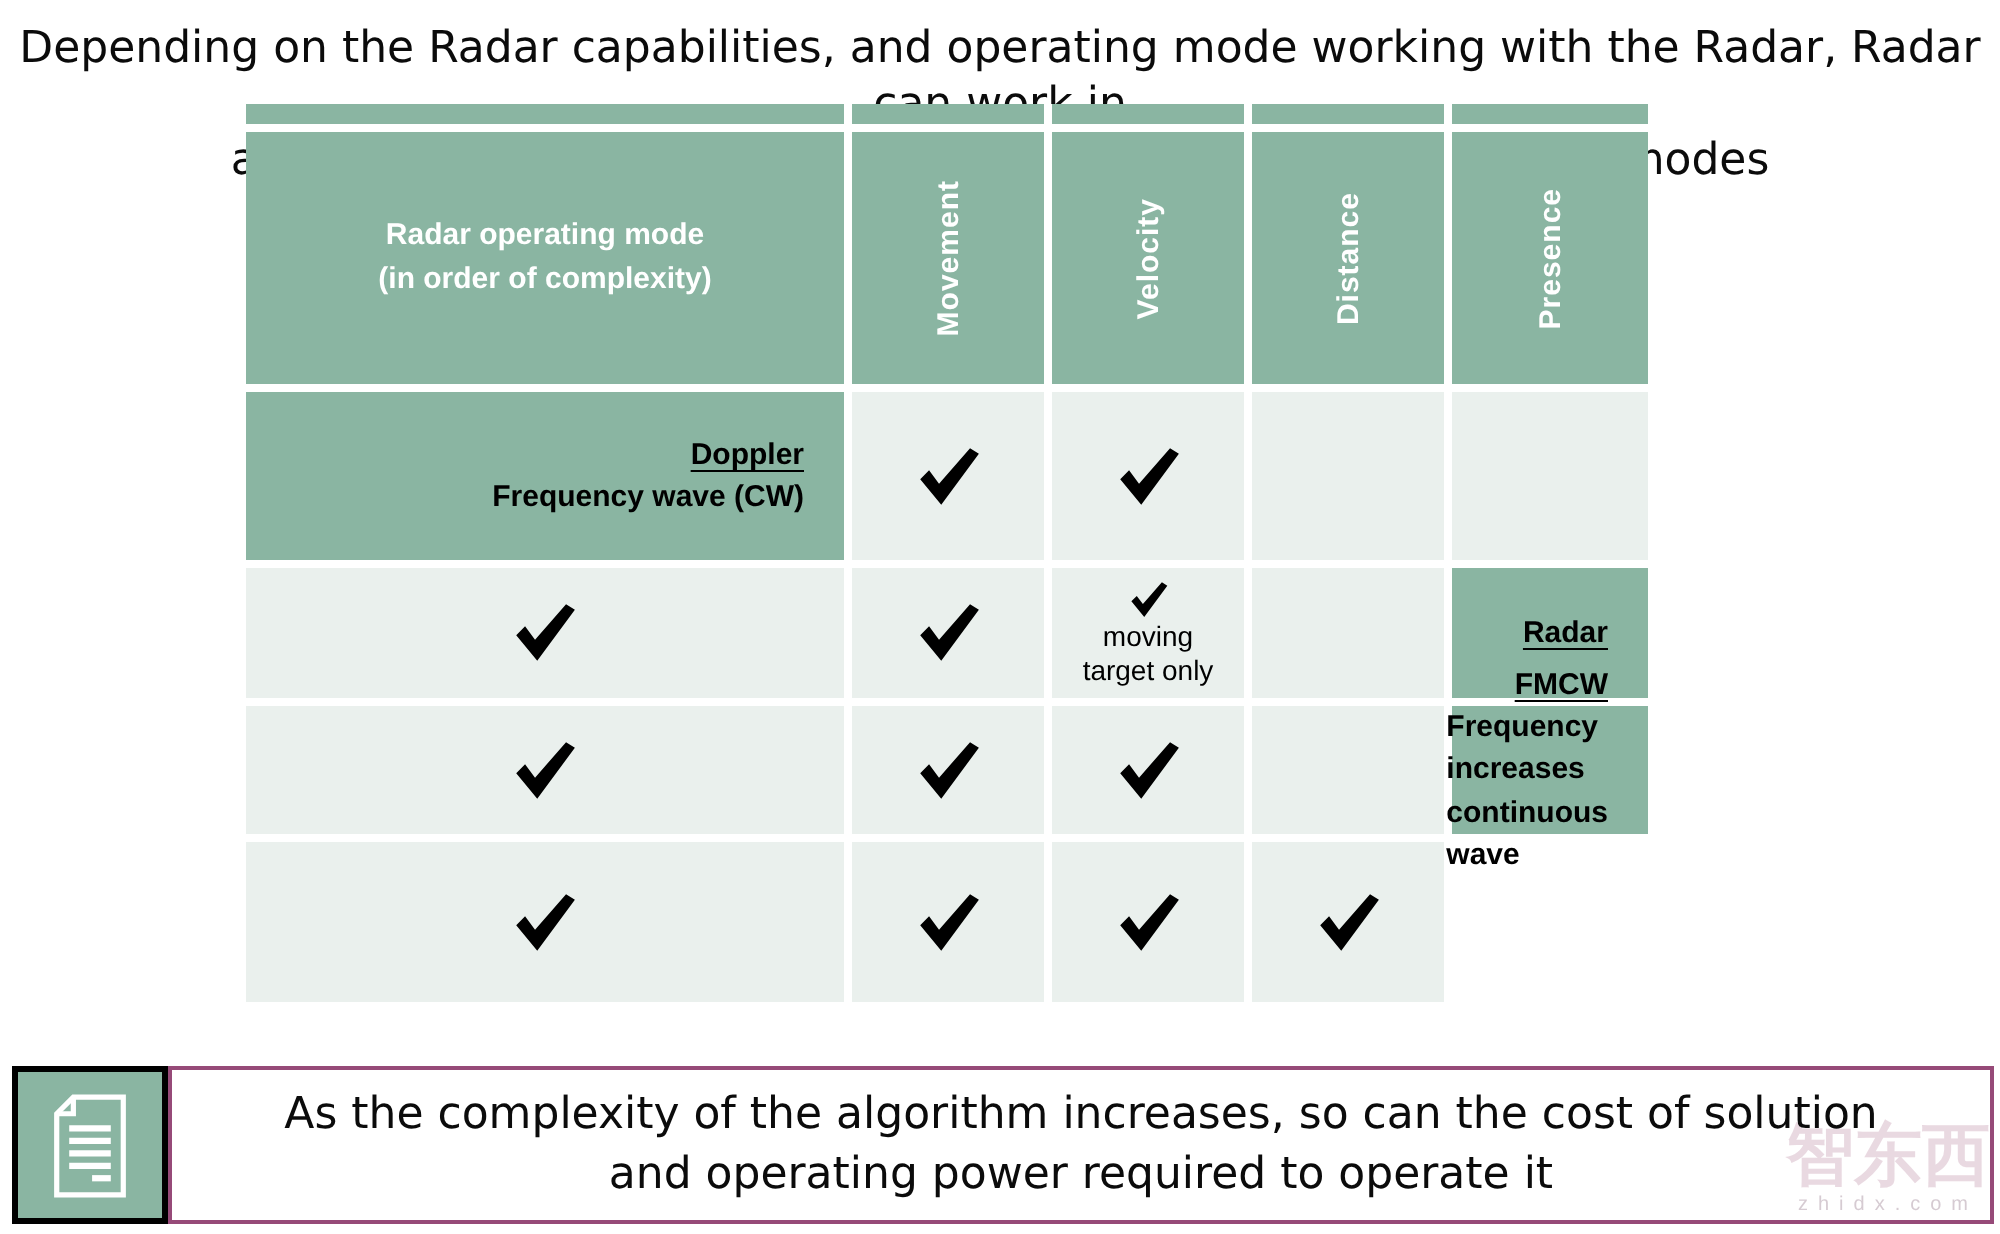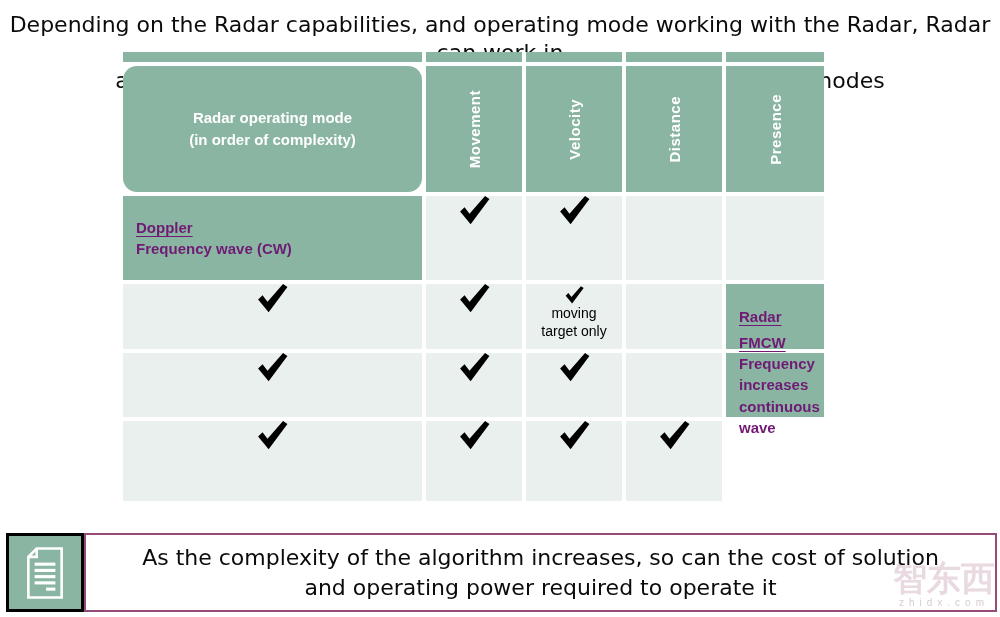--- a/index.html
+++ b/index.html
@@ -32,53 +32,53 @@
     width:701px;
     display:grid;
     grid-template-columns:299px 96px 96px 96px 98px;
     grid-template-rows:10px 126px 84px 65px 64px 80px;
     gap:4px;
     background:#ffffff;
   }
   .hcell{background:var(--green);}
   .dcell{
     background:var(--light);
-    display:flex;justify-content:center;
+    display:flex;align-items:center;justify-content:center;
   }
   .corner-cell{
     background:var(--green);
     display:flex;align-items:center;justify-content:center;
     text-align:center;
     color:#ffffff;
     font-family:"Liberation Sans",sans-serif;
     font-weight:bold;font-size:15px;
     line-height:1.45;
     white-space:pre-line;
-    border-radius:14px;
   }
   .col-head{
     background:var(--green);
     display:flex;align-items:center;justify-content:center;
   }
   .rot{
     writing-mode:vertical-rl;
     transform:rotate(180deg);
     color:#ffffff;
     font-family:"Liberation Sans",sans-serif;
     font-weight:bold;font-size:15px;
     letter-spacing:0.5px;
   }
   .label-cell{
     background:var(--green);
     display:flex;flex-direction:column;justify-content:center;
     padding-left:13px;padding-right:20px;
-    color:#701a75;
+    color:#000000;
     font-family:"Liberation Sans",sans-serif;
     font-weight:bold;font-size:15px;
     line-height:1.42;
+    align-items:flex-end;
   }
   .mode-name{text-decoration:underline;text-underline-offset:3px;}
   .check-big{width:31px;height:29px;display:block;}
   .check-small{width:19px;height:18px;display:block;margin:0 auto 1px auto;}
   .check-note{
     display:flex;flex-direction:column;align-items:center;
     padding-top:2px;
   }
   .note-text{
     font-family:"Liberation Sans",sans-serif;

